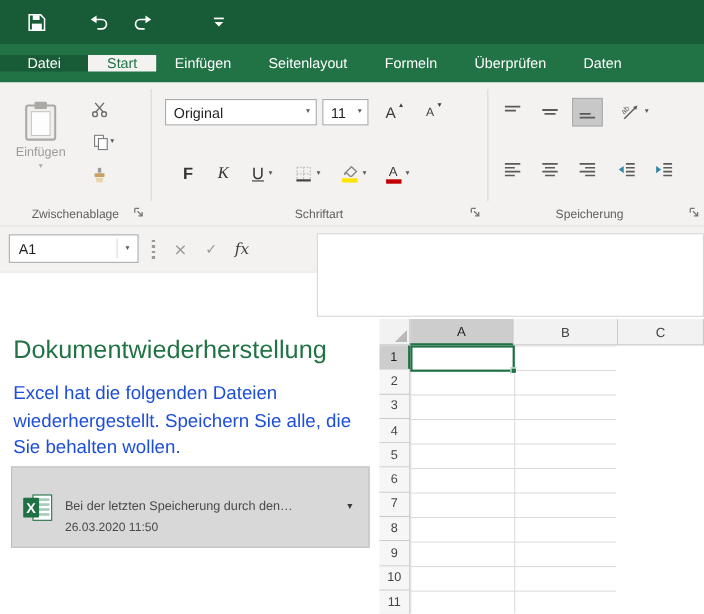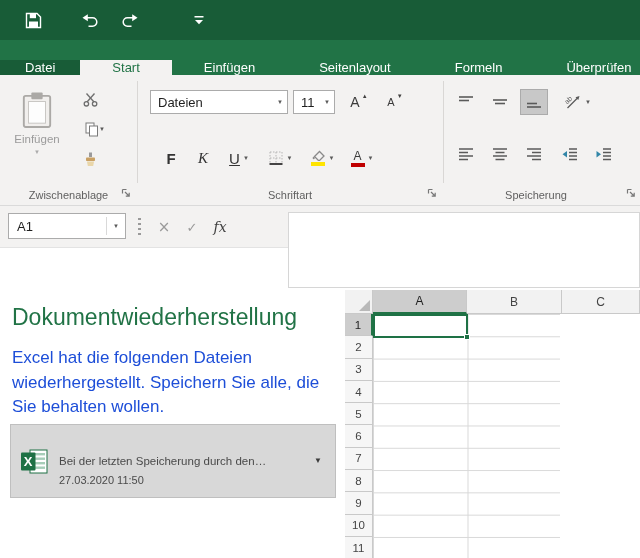--- a/index.html
+++ b/index.html
@@ -5,22 +5,22 @@
   *{margin:0;padding:0;box-sizing:border-box}
   html,body{background:#fff}
   body{font-family:"Liberation Sans",sans-serif}
   #app{position:relative;width:640px;height:558px;overflow:hidden;background:#fff}
 
   
   .titlebar{position:absolute;left:0;top:0;width:640px;height:40px;background:#185C37}
   .qat-btn{position:absolute;top:0;height:40px;width:34px;display:flex;align-items:center;justify-content:center}
 
   
-  .tabbar{position:absolute;left:0;top:40px;width:640px;height:35px;background:#217346;display:flex;align-items:flex-end}
-  .tab{display:flex;align-items:center;justify-content:center;padding:0 32px;font-size:13px;color:#fff;white-space:nowrap}
+  .tabbar{position:absolute;left:0;top:40px;width:640px;height:35px;background:#217346;display:flex;align-items:center}
+  .tab{display:flex;align-items:center;justify-content:center;padding:0 17px;font-size:13px;color:#fff;white-space:nowrap}
   .tab.file{background:#185C37;padding:0 25px}
   .tab.active{background:#F3F2F1;color:#217346}
 
   
   .ribbon{position:absolute;left:0;top:75px;width:640px;height:131px;background:#F3F2F1;border-bottom:1px solid #DADADA}
   .group-sep{position:absolute;top:6px;bottom:22px;width:1px;background:#D9D7D5}
   .grouplabel{position:absolute;bottom:4px;text-align:center;font-size:11px;color:#5f5f5f}
   .launcher{position:absolute;bottom:5px;width:14px;height:14px;display:flex;align-items:center;justify-content:center}
   .small-btn{position:absolute;width:24px;height:24px;display:flex;align-items:center;justify-content:center}
   .icon-btn{position:absolute;height:26px;display:flex;align-items:center;justify-content:center;gap:2px;color:#3b3b3b}
@@ -159,21 +159,21 @@
     </div>
     <div class="grouplabel" style="left:0;width:137px">Zwischenablage</div>
     <div class="launcher" style="left:119px">
       <svg width="10" height="10" viewBox="0 0 10 10">
         <path d="M1.5 1.5 H5.5 M1.5 1.5 V5.5" stroke="#777" stroke-width="1.2" fill="none"></path>
         <path d="M4 4 L8 8 M8.2 4.8 V8.2 H4.8" stroke="#777" stroke-width="1.2" fill="none"></path>
       </svg>
     </div>
 
     <div class="combo" style="left:150px;top:15px;width:138px">
-      <span class="val">Dateien</span>
+      <span class="val">Original</span>
       <span class="caret">▼</span>
     </div>
     <div class="combo" style="left:293px;top:15px;width:42px">
       <span class="val">11</span>
       <span class="caret">▼</span>
     </div>
     <div class="icon-btn" style="left:344px;top:14px;width:30px">
       <span class="af">A</span>
       <span class="tinyArrow">▲</span>
     </div>
@@ -334,21 +334,21 @@
         <svg class="rec-icon" width="27" height="25" viewBox="0 0 27 25">
           <rect x="9" y="1" width="17" height="23" fill="#fff" stroke="#1E7145"></rect>
           <rect x="11.5" y="4" width="12.5" height="2.4" fill="#A6CDB8"></rect>
           <rect x="11.5" y="8.5" width="12.5" height="2.4" fill="#A6CDB8"></rect>
           <rect x="11.5" y="13" width="12.5" height="2.4" fill="#A6CDB8"></rect>
           <rect x="11.5" y="17.5" width="12.5" height="2.4" fill="#A6CDB8"></rect>
           <rect x="0" y="3.5" width="14.5" height="18" rx="1" fill="#1E7145"></rect>
           <text x="7.2" y="17" fill="#fff" font-size="13" font-weight="bold" text-anchor="middle" font-family="Liberation Sans">X</text>
         </svg>
         <div class="rec-detail">Bei der letzten Speicherung durch den…</div>
-        <div class="rec-date">27.03.2020 11:50</div>
+        <div class="rec-date">26.03.2020 11:50</div>
         <div class="rec-menu">
           <span class="caret">▼</span>
         </div>
       </div>
     </div>
 
     <div class="sheet">
       <div class="corner">
         <div class="tri"></div>
       </div>

